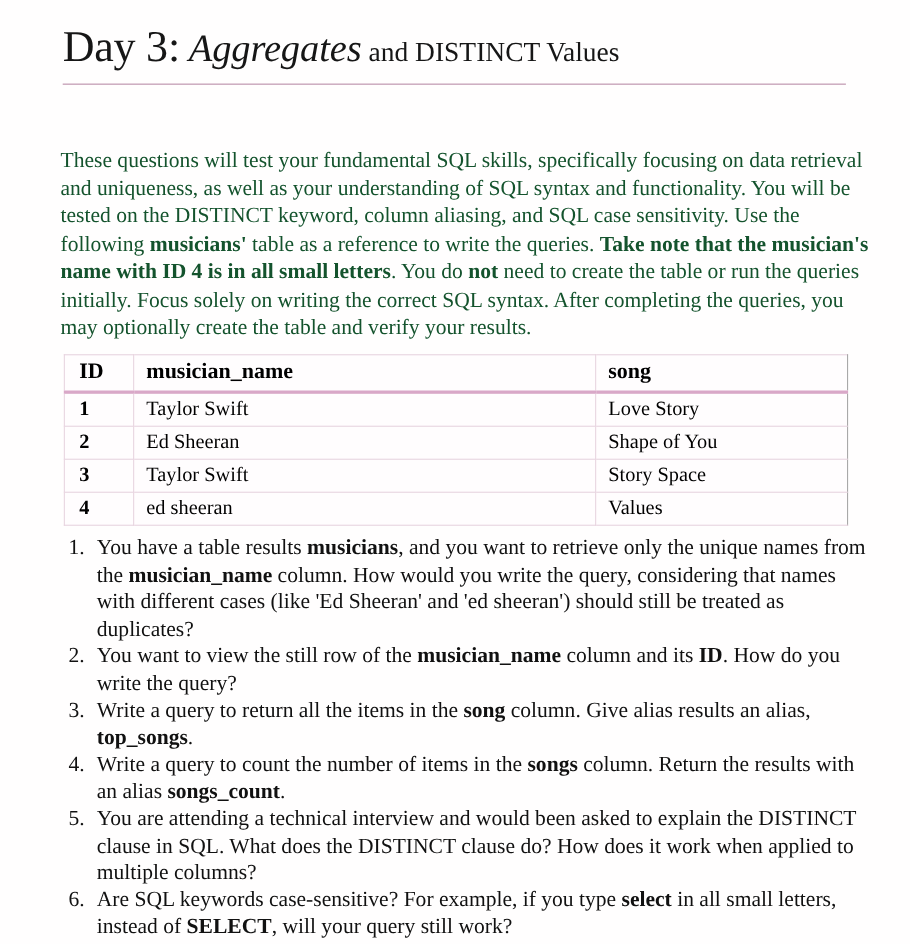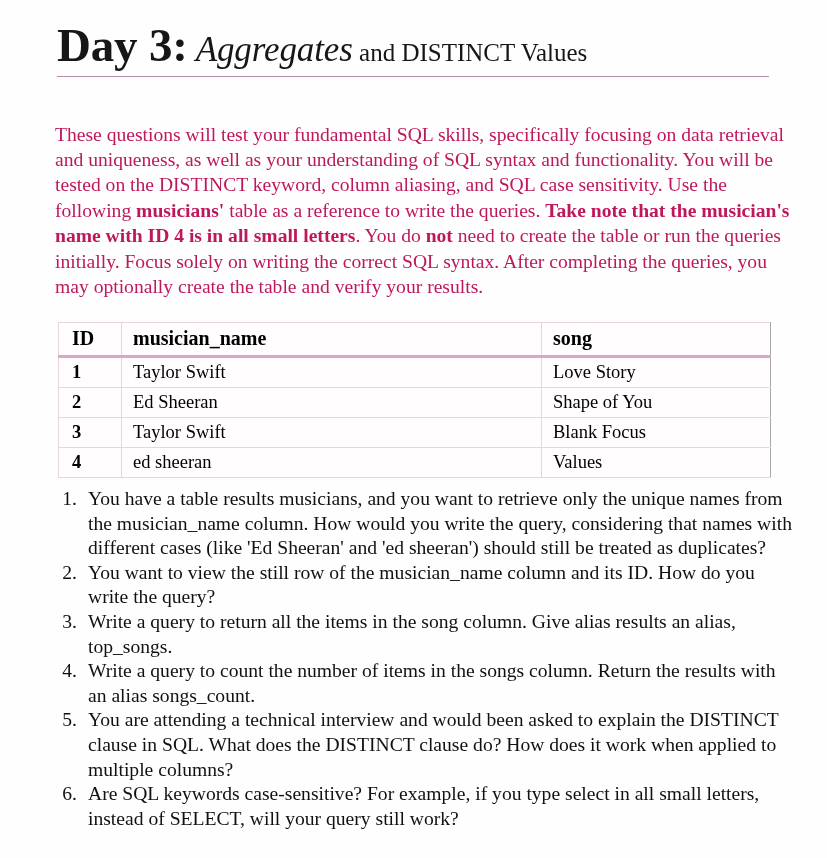--- a/index.html
+++ b/index.html
@@ -29,22 +29,22 @@
     left: 57px;
     top: 22px;
     width: 712px;
   }
   .title-line {
     white-space: nowrap;
     line-height: 1.02;
     color: #161616;
   }
   .t-day {
-    font-size: 47px;
-    font-weight: bold;
+    font-size: 40px;
+    font-weight: normal;
     letter-spacing: -0.2px;
   }
   .t-main {
     font-size: 35px;
     font-weight: normal;
     letter-spacing: -0.1px;
     font-style: italic;
   }
   .t-sub {
     font-size: 25px;
@@ -57,26 +57,26 @@
     top: 76px;
     width: 712px;
     height: 1px;
     background: #b98da8;
   }
 
   
   .intro {
     position: absolute;
     left: 55px;
-    top: 102px;
+    top: 114px;
     width: 740px;
     font-size: 19.6px;
     line-height: 25.4px;
     text-align: left;
-    color: #be185d;
+    color: #14532d;
   }
   .intro b { font-weight: bold; }
 
   
   .tbl-wrap {
     position: absolute;
     left: 58px;
     top: 322px;
     width: 712px;
   }
@@ -143,21 +143,21 @@
   .qnum {
     width: 42px;
     flex: 0 0 42px;
     text-align: right;
     padding-right: 11px;
     box-sizing: border-box;
   }
   .qtext {
     flex: 1 1 auto;
   }
-  .qtext b { font-weight: normal; }
+  .qtext b { font-weight: bold; }
 </style>
 </head>
 <body>
 
 <div class="page">
 
   <div class="title-block">
     <div class="title-line">
       <span class="t-day">Day 3:</span><span class="t-main"> <span>Aggregates</span></span><span class="t-sub">  <span>and DISTINCT Values</span></span>
     </div>
@@ -187,21 +187,21 @@
             <td class="song right-edge">Love Story</td>
           </tr>
           <tr>
             <td class="id">2</td>
             <td class="name">Ed Sheeran</td>
             <td class="song right-edge">Shape of You</td>
           </tr>
           <tr>
             <td class="id">3</td>
             <td class="name">Taylor Swift</td>
-            <td class="song right-edge">Blank Focus</td>
+            <td class="song right-edge">Story Space</td>
           </tr>
           <tr>
             <td class="id">4</td>
             <td class="name">ed sheeran</td>
             <td class="song right-edge">Values</td>
           </tr>
         </tbody>
     </table>
   </div>
 

